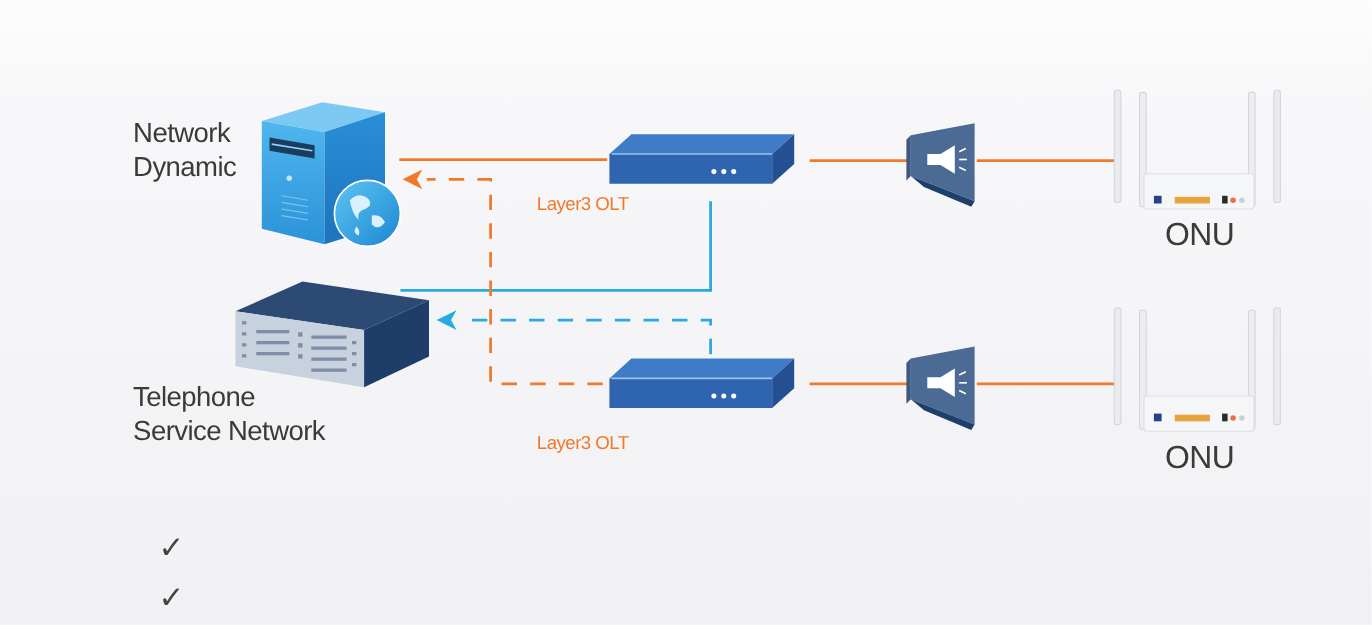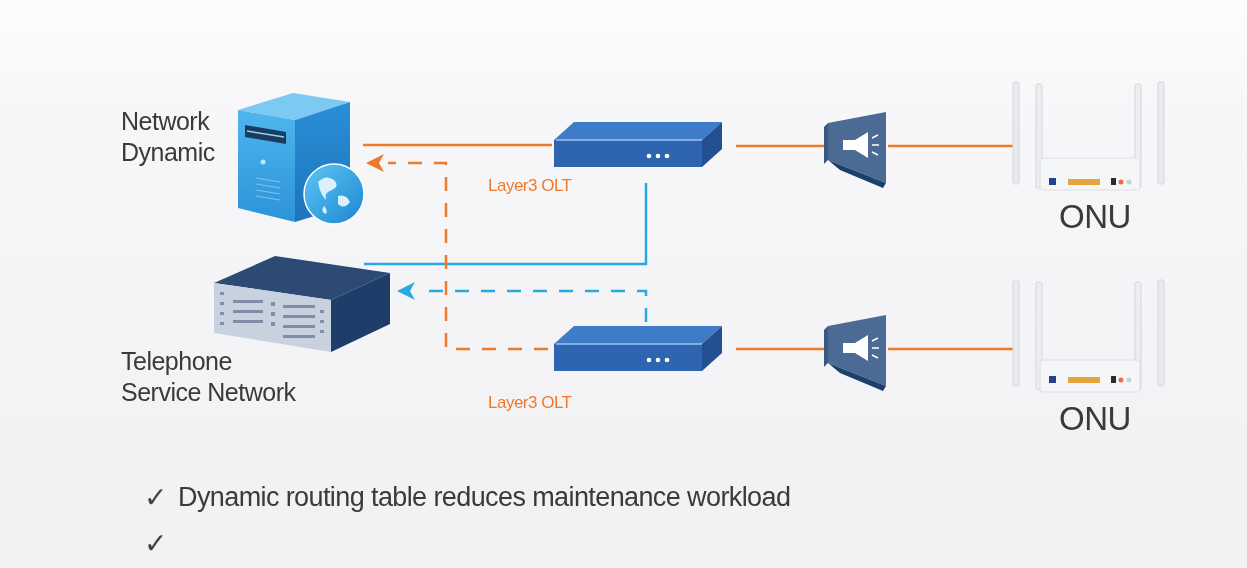--- a/index.html
+++ b/index.html
@@ -6,21 +6,21 @@
     body {
       width: 1247px; height: 568px; overflow: hidden;
       background: linear-gradient(180deg, #fdfdfd 0%, #f7f7f9 18%, #f1f1f4 100%);
       font-family: "Liberation Sans", sans-serif;
       position: relative;
     }
     .stage { position: absolute; left: 0; top: 0; width: 1247px; height: 568px; margin-left: 28px; }
     svg.diagram { position: absolute; left: 0; top: 0; }
     .lbl { position: absolute; color: #3a3a3a; font-size: 25px; line-height: 31px; letter-spacing: -0.5px; }
     .olt-lbl { position: absolute; color: #f07a2b; font-size: 17px; letter-spacing: -0.5px; }
-    .onu-lbl { position: absolute; color: #3a3a3a; font-size: 33px; letter-spacing: -0.5px; }
+    .onu-lbl { position: absolute; color: #3a3a3a; font-size: 29px; letter-spacing: -0.5px; }
     .benefits { position: absolute; left: 116px; top: 474px; }
     .benefit { display: flex; align-items: center; height: 46px; color: #3a3a3a; font-size: 27px; letter-spacing: -0.6px; }
     .check { width: 34px; color: #444; font-size: 28px; font-family: "DejaVu Sans", sans-serif; }
   </style>
 </head>
 <body>
 
 <div class="stage">
   <svg class="diagram" width="1247" height="568" viewBox="0 0 1247 568">
     <defs>
@@ -171,19 +171,18 @@
     <div>Service Network</div>
   </div>
   <div class="olt-lbl" style="left:460px; top:176px;">Layer3 OLT</div>
   <div class="olt-lbl" style="left:460px; top:393px;">Layer3 OLT</div>
   <div class="onu-lbl" style="left:1031px; top:198px;">ONU</div>
   <div class="onu-lbl" style="left:1031px; top:400px;">ONU</div>
 
   <div class="benefits">
     <div class="benefit">
       <span class="check">✓</span>
-      <span>Dynamic routing table reduces maintenance workload</span>
     </div>
     <div class="benefit">
       <span class="check">✓</span>
     </div>
   </div>
 </div>
 
 </body></html>

